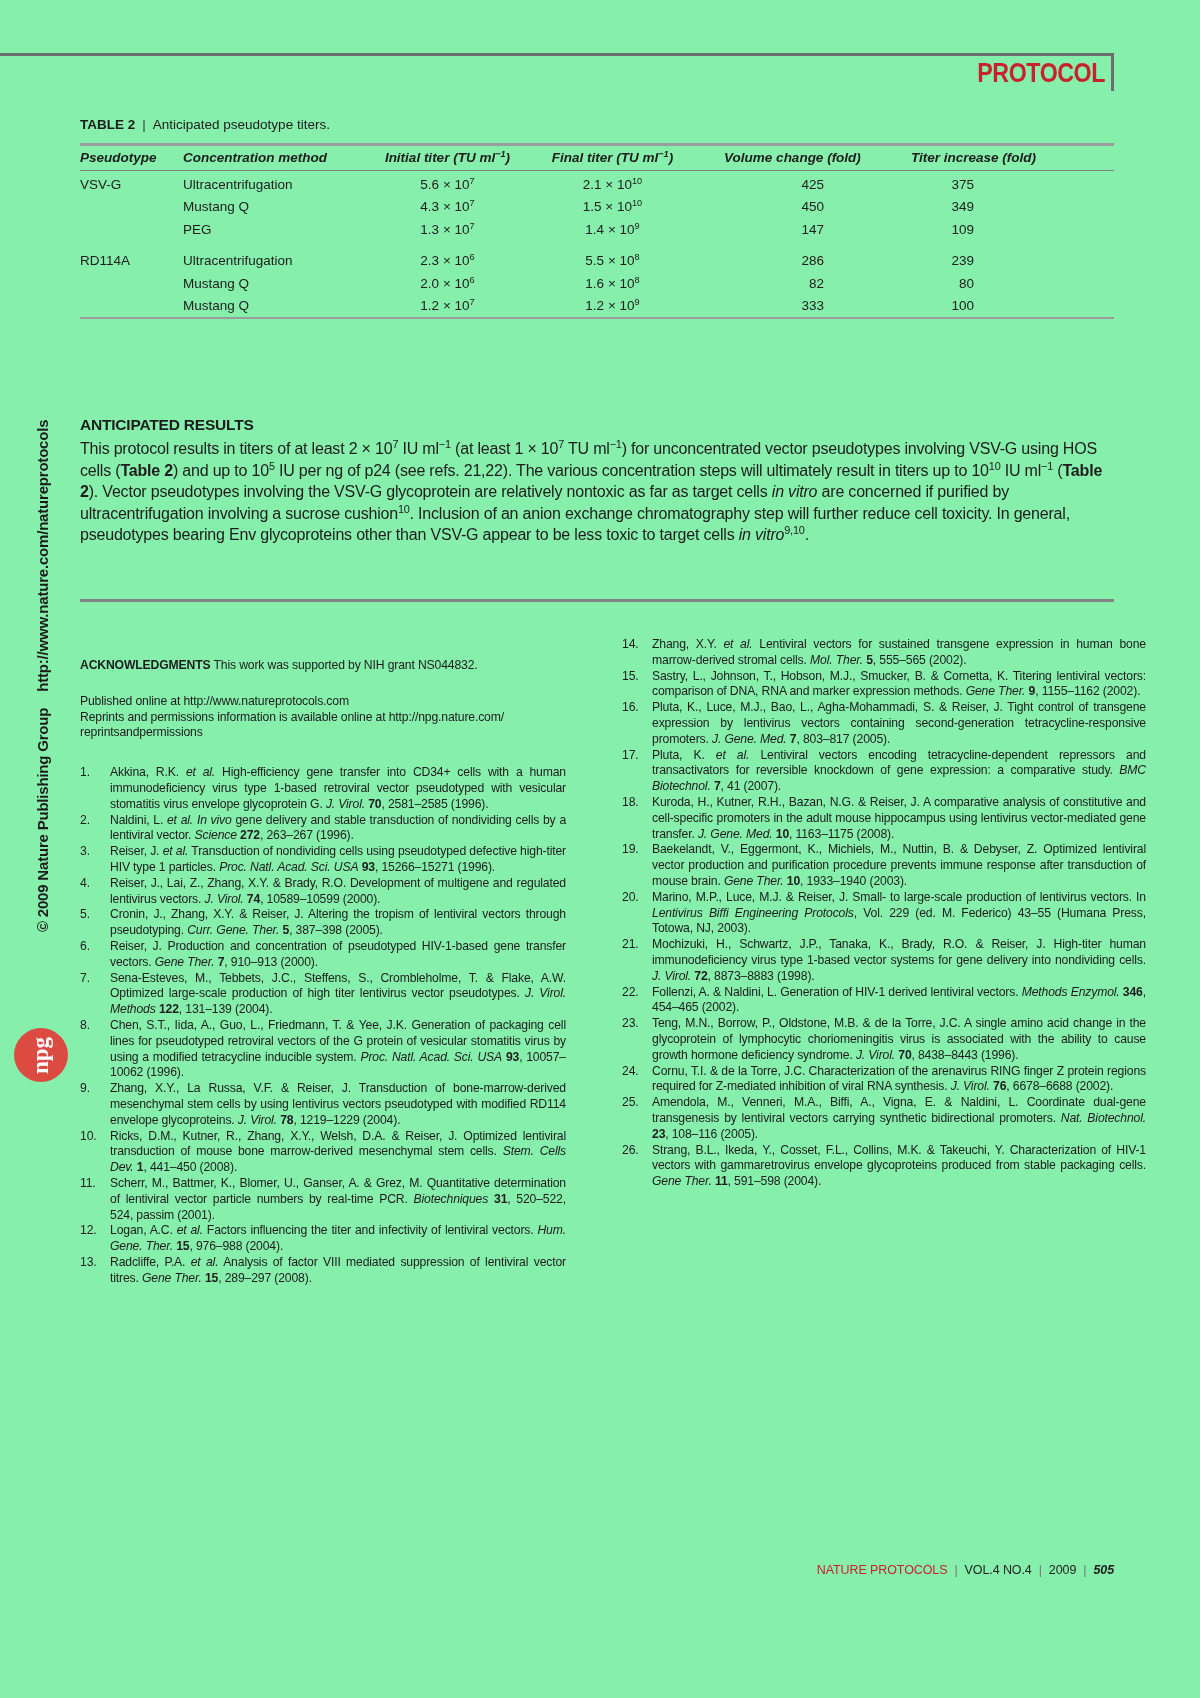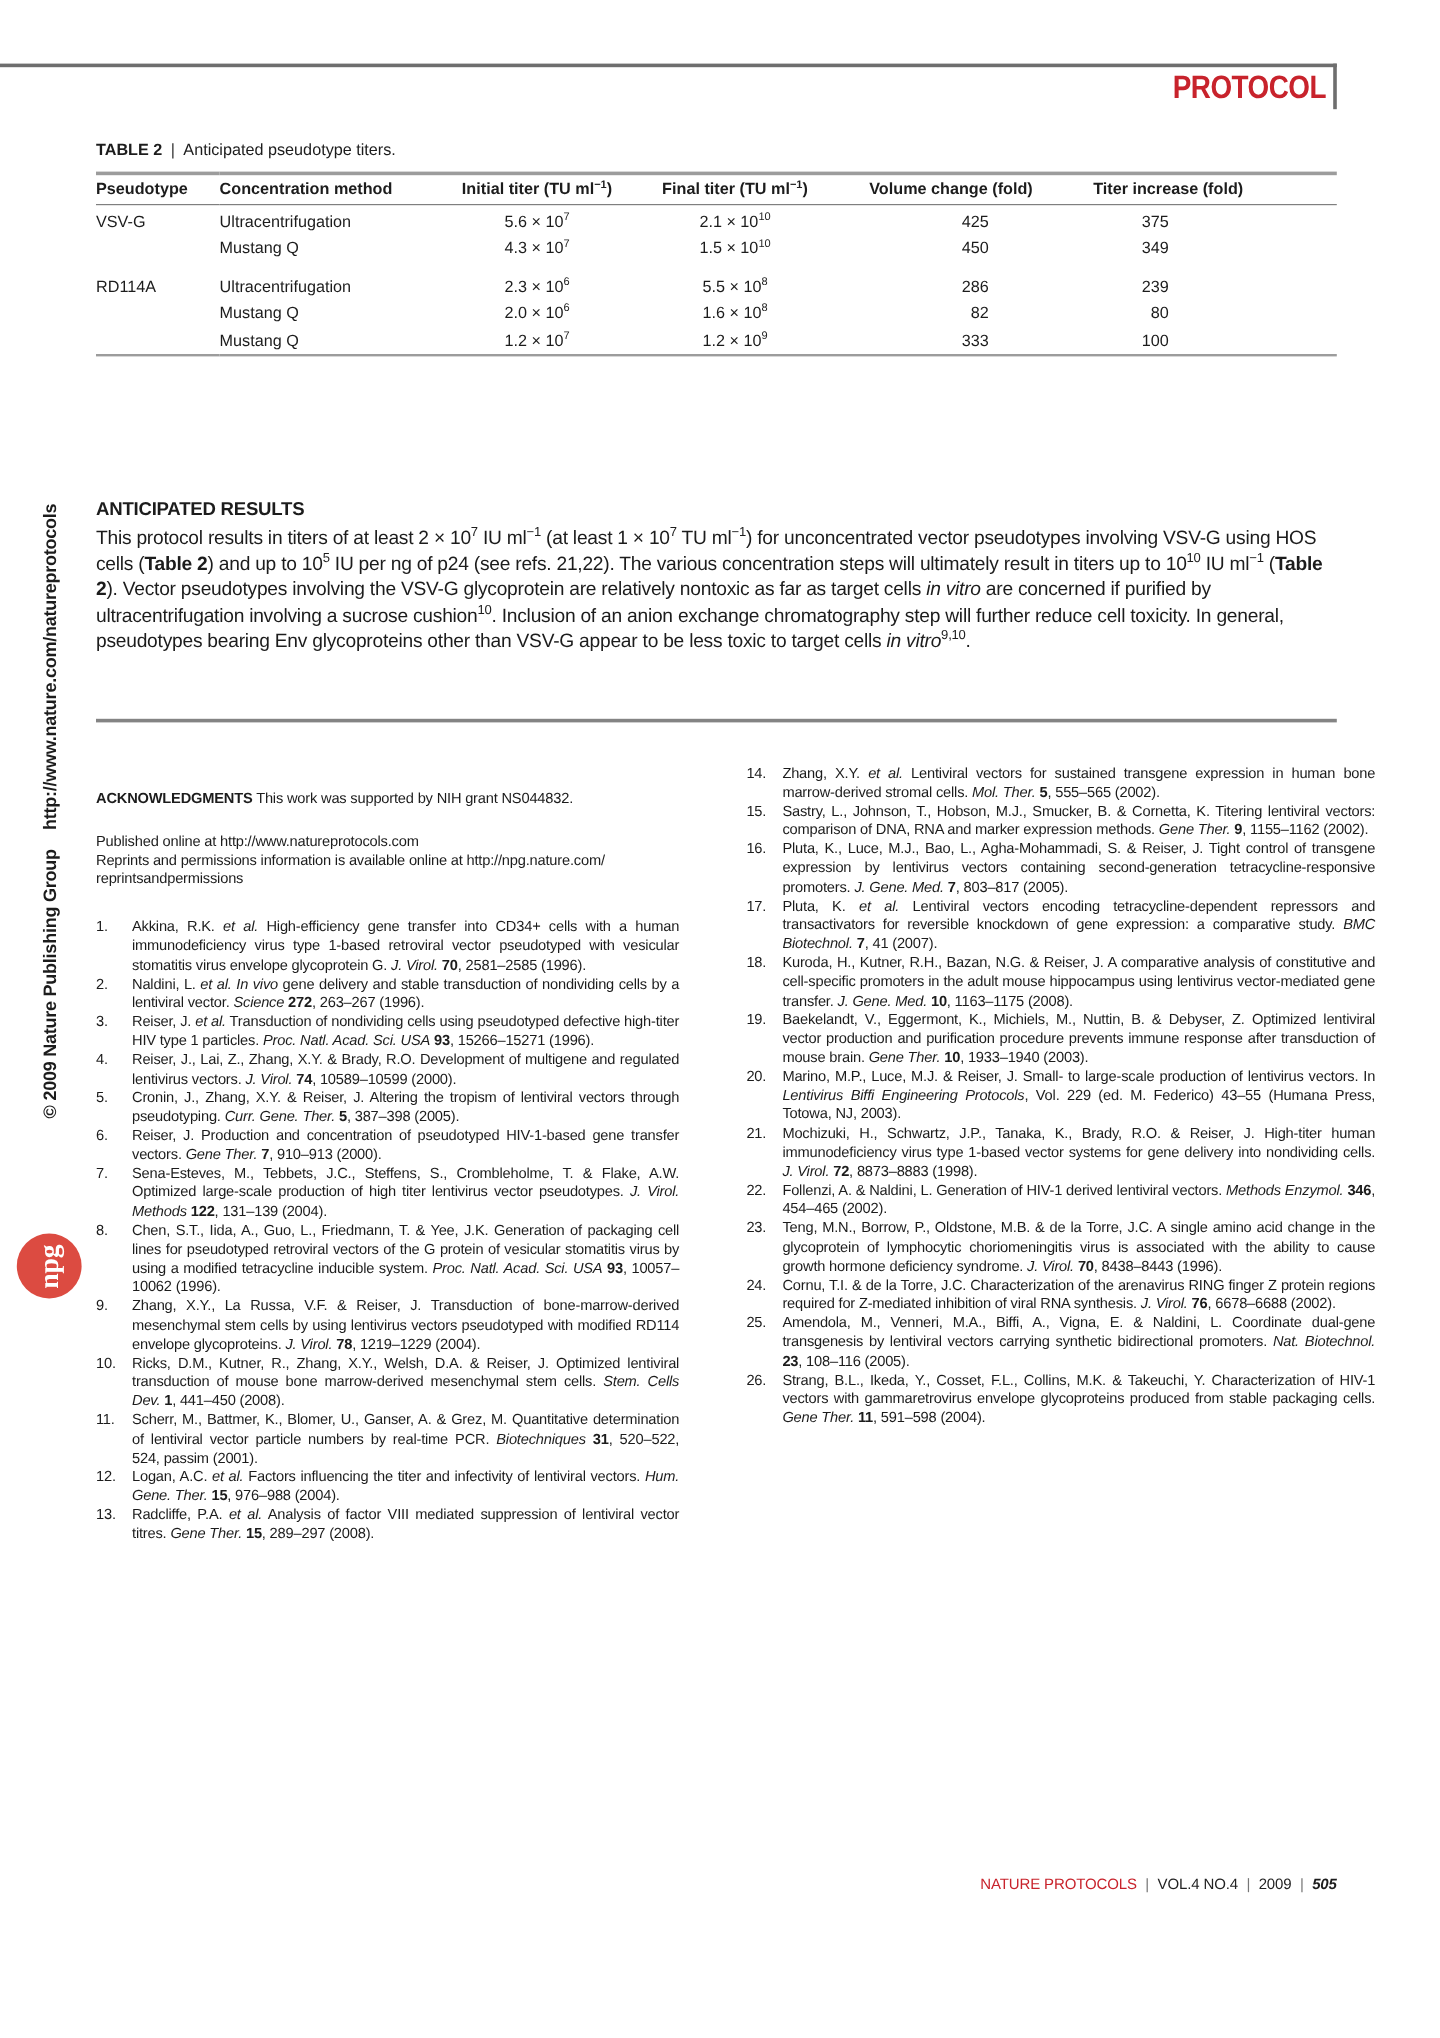--- a/index.html
+++ b/index.html
@@ -3,21 +3,21 @@
 <meta charset="utf-8">
 <style>
   :root{
     --red:#c8232c;
     --npg:#dc4b41;
     --rule:#8a8a8a;
     --ink:#1c1c1c;
   }
   *{margin:0;padding:0;box-sizing:border-box;}
   body{background:#e8e8e8;font-family:"Liberation Sans",sans-serif;color:var(--ink);}
-  .page{position:relative;width:1200px;height:1698px;background:#ffffff;margin:0 auto;overflow:hidden;}
+  .page{position:relative;width:1200px;height:1698px;background:#86efac;margin:0 auto;overflow:hidden;}
 
   
   .top-rule{position:absolute;left:0;top:53px;width:1114px;height:3px;background:#6e6e6e;}
   .top-tick{position:absolute;left:1111px;top:53px;width:3px;height:38px;background:#6e6e6e;}
   .protocol{position:absolute;left:930px;top:58px;width:175px;text-align:right;
     font-size:27px;font-weight:bold;color:var(--red);letter-spacing:-0.5px;
     transform:scaleX(0.86);transform-origin:100% 50%;}
 
   
   .sidebar{position:absolute;left:34px;top:932px;transform:rotate(-90deg);transform-origin:0 0;
@@ -34,21 +34,21 @@
   .cap-div{margin:0 7px;color:#333;}
   table.data-table{position:absolute;left:80px;top:143px;width:1034px;border-collapse:collapse;
     table-layout:fixed;font-size:13.5px;
     border-top:3px solid #9c9c9c;border-bottom:2px solid #9c9c9c;}
   .data-table col.c0{width:103px;}
   .data-table col.c1{width:182px;}
   .data-table col.c2{width:165px;}
   .data-table col.c3{width:165px;}
   .data-table col.c4{width:195px;}
   .data-table col.c5{width:224px;}
-  .data-table th{font-weight:bold;text-align:left;padding:4px 0 5px 0;border-bottom:1.5px solid #7f7f7f;vertical-align:bottom;}
+  .data-table th{font-weight:bold;text-align:left;padding:4px 0 5px 0;border-bottom:1.5px solid #7f7f7f;vertical-align:bottom;font-style:italic;}
   .data-table th.num{text-align:center;}
   .data-table th.last{text-align:right;padding-right:78px;}
   .data-table td{line-height:22.4px;vertical-align:top;}
   .data-table td.num{text-align:center;}
   .data-table td.vol{text-align:right;padding-right:66px;}
   .data-table td.tit{text-align:right;padding-right:140px;}
   .data-table tr.group-start td{padding-top:9px;}
   .data-table tr.first-data td{padding-top:3px;}
   sup{font-size:68%;line-height:0;vertical-align:super;}
 
@@ -125,20 +125,28 @@
           <td class="tit">375</td>
         </tr>
         <tr>
           <td></td>
           <td>Mustang Q</td>
           <td class="num">4.3 × 10<sup>7</sup></td>
           <td class="num">1.5 × 10<sup>10</sup></td>
           <td class="vol">450</td>
           <td class="tit">349</td>
         </tr>
+        <tr>
+          <td></td>
+          <td>PEG</td>
+          <td class="num">1.3 × 10<sup>7</sup></td>
+          <td class="num">1.4 × 10<sup>9</sup></td>
+          <td class="vol">147</td>
+          <td class="tit">109</td>
+        </tr>
         <tr class="group-start">
           <td>RD114A</td>
           <td>Ultracentrifugation</td>
           <td class="num">2.3 × 10<sup>6</sup></td>
           <td class="num">5.5 × 10<sup>8</sup></td>
           <td class="vol">286</td>
           <td class="tit">239</td>
         </tr>
         <tr>
           <td></td>

